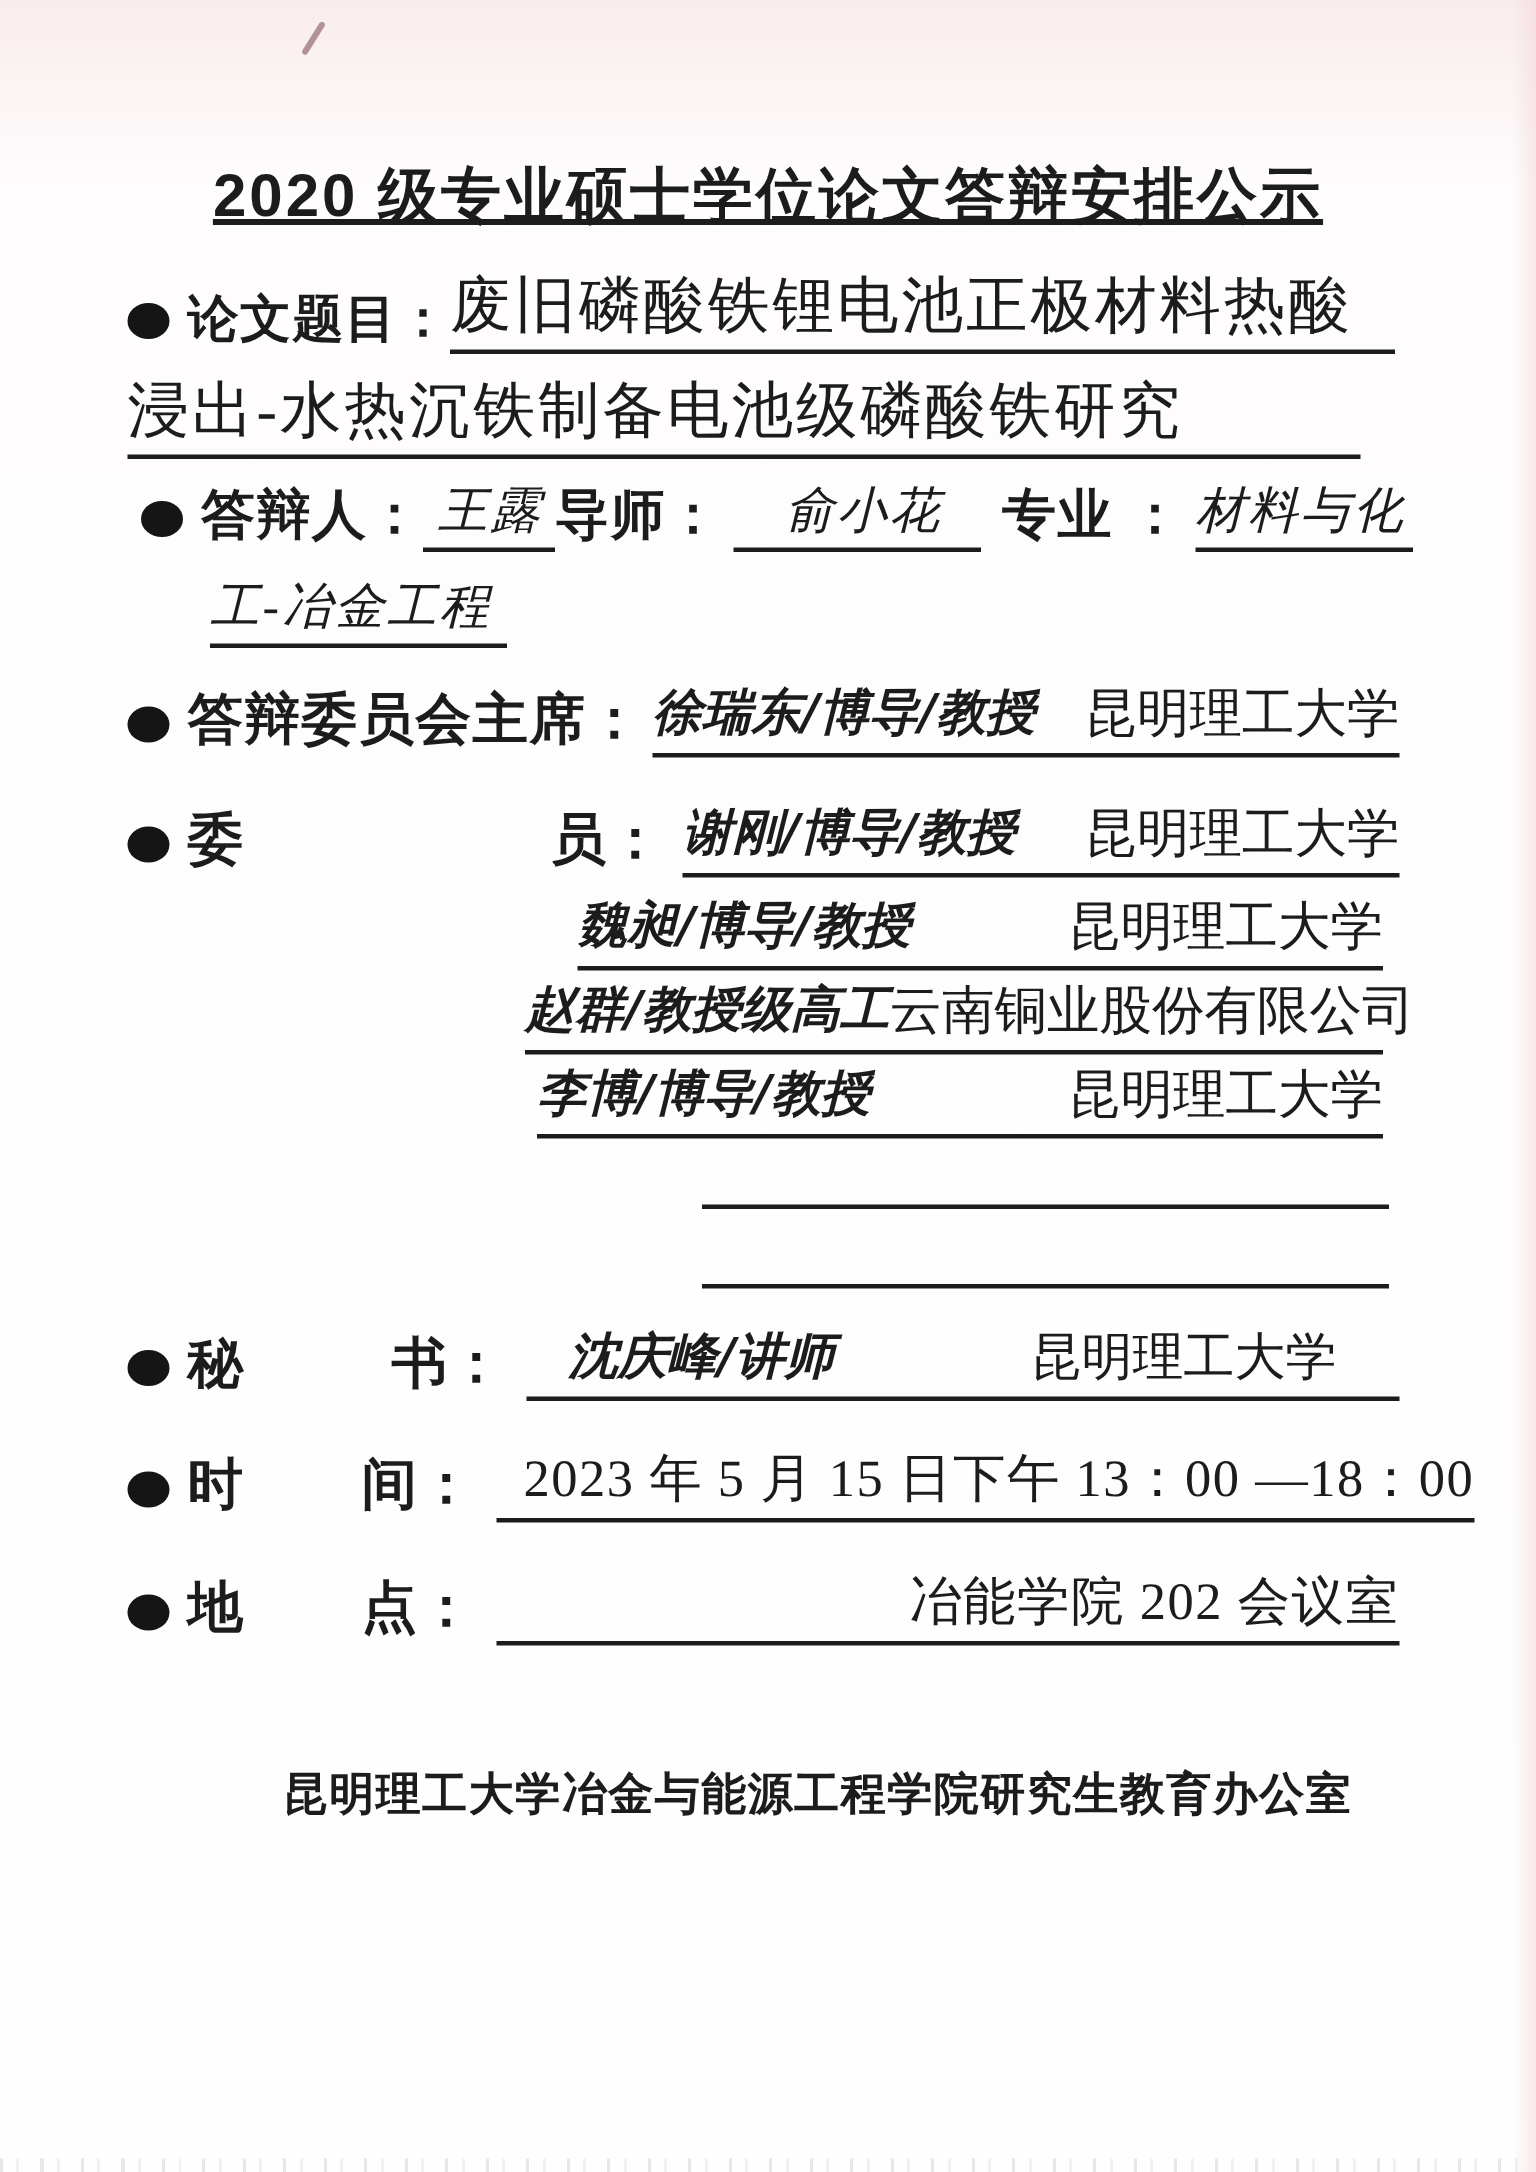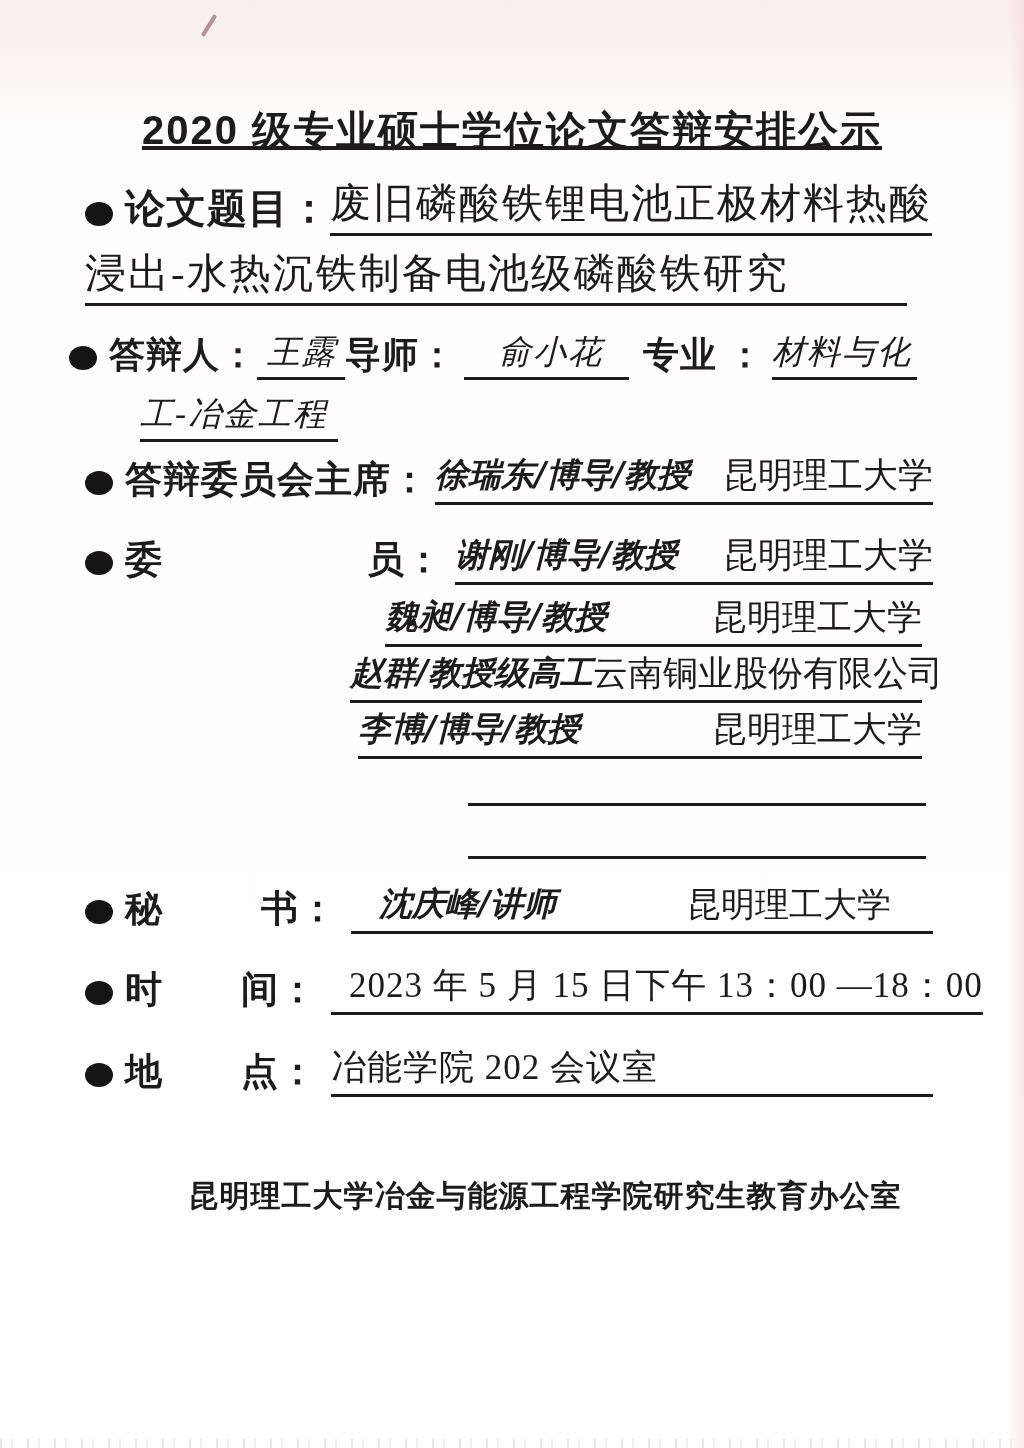--- a/index.html
+++ b/index.html
@@ -49,39 +49,39 @@
 
 <div class="page">
 
   <div class="pen-mark"></div>
   <div class="edge-tint"></div>
 
   <div class="title">2020 级专业硕士学位论文答辩安排公示</div>
 
   <div class="row" style="top:176px;left:85px;width:845px;">
     <span class="bullet"></span>
-    <span class="blabel" style="font-size:40px;text-align:center;">论文题目：</span>
+    <span class="blabel" style="font-size:34px;text-align:center;">论文题目：</span>
     <span class="uline thesis-text" style="flex:1;">废旧磷酸铁锂电池正极材料热酸</span>
   </div>
 
   <div class="row" style="top:246px;left:85px;width:822px;">
     <span class="uline thesis-text" style="flex:1;">浸出-水热沉铁制备电池级磷酸铁研究</span>
   </div>
 
-  <div class="row" style="top:318px;left:69px;width:848px;margin-top:12px;">
+  <div class="row" style="top:318px;left:94px;width:848px;">
     <span class="bullet"></span>
     <span class="blabel" style="font-size:36px;">答辩人：</span>
     <span class="uline big-serif" style="padding:0 8px 2px 10px;">王露</span>
     <span class="blabel" style="font-size:36px;">导师：</span>
     <span class="uline big-serif" style="padding:0 26px 2px 34px;margin-left:8px;">俞小花</span>
     <span class="blabel" style="font-size:36px;margin-left:14px;">专业 ：</span>
     <span class="uline big-serif" style="flex:1;margin-left:8px;">材料与化</span>
   </div>
 
-  <div class="row" style="top:382px;left:140px;margin-top:10px;">
+  <div class="row" style="top:382px;left:140px;">
     <span class="uline big-serif" style="padding-right:10px;">工-冶金工程</span>
   </div>
 
   <div class="row" style="top:452px;left:85px;width:848px;">
     <span class="bullet"></span>
     <span class="blabel" style="font-size:37px;margin-right:6px;">答辩委员会主席：</span>
     <span class="fill uline">
       <span class="script">徐瑞东/博导/教授</span>
       <span class="serifv">昆明理工大学</span>
     </span>
@@ -139,21 +139,21 @@
       <span class="serifv" style="font-size:35px;letter-spacing:1px;">2023 年 5 月 15 日下午 13：00 —18：00</span>
     </span>
   </div>
 
   <div class="row" style="top:1044px;left:85px;width:848px;">
     <span class="bullet"></span>
     <span class="spread blabel" style="width:192px;font-size:37px;margin-right:14px;">
       <span>地</span>
       <span>点：</span>
     </span>
-    <span class="fill uline" style="justify-content:flex-start;">
+    <span class="fill uline" style="justify-content:flex-end;">
       <span class="serifv" style="font-size:35px;letter-spacing:1px;">冶能学院 202 会议室</span>
     </span>
   </div>
 
   <div class="footer1">昆明理工大学冶金与能源工程学院研究生教育办公室</div>
 
   <div class="noise-strip"></div>
 </div>
 
 </body></html>

